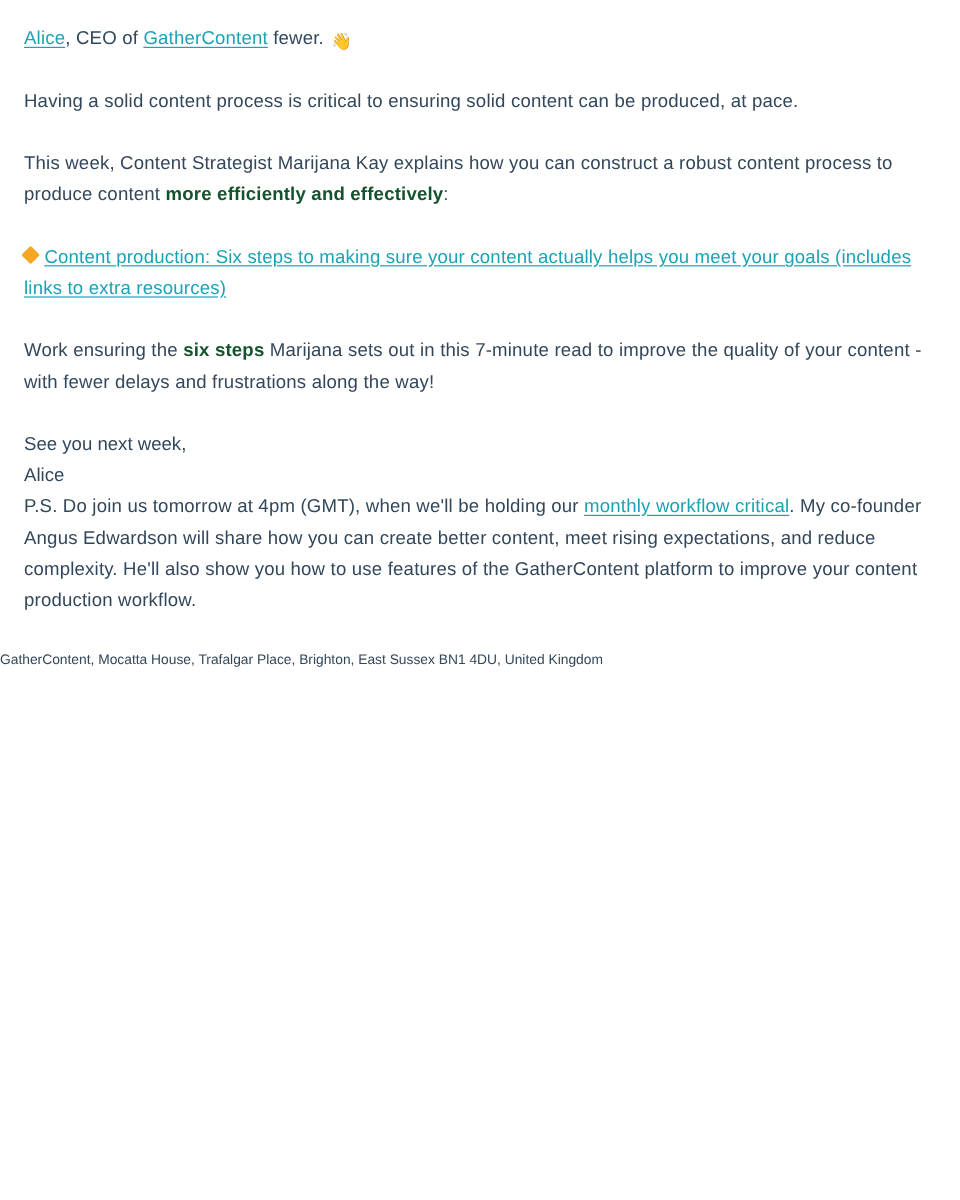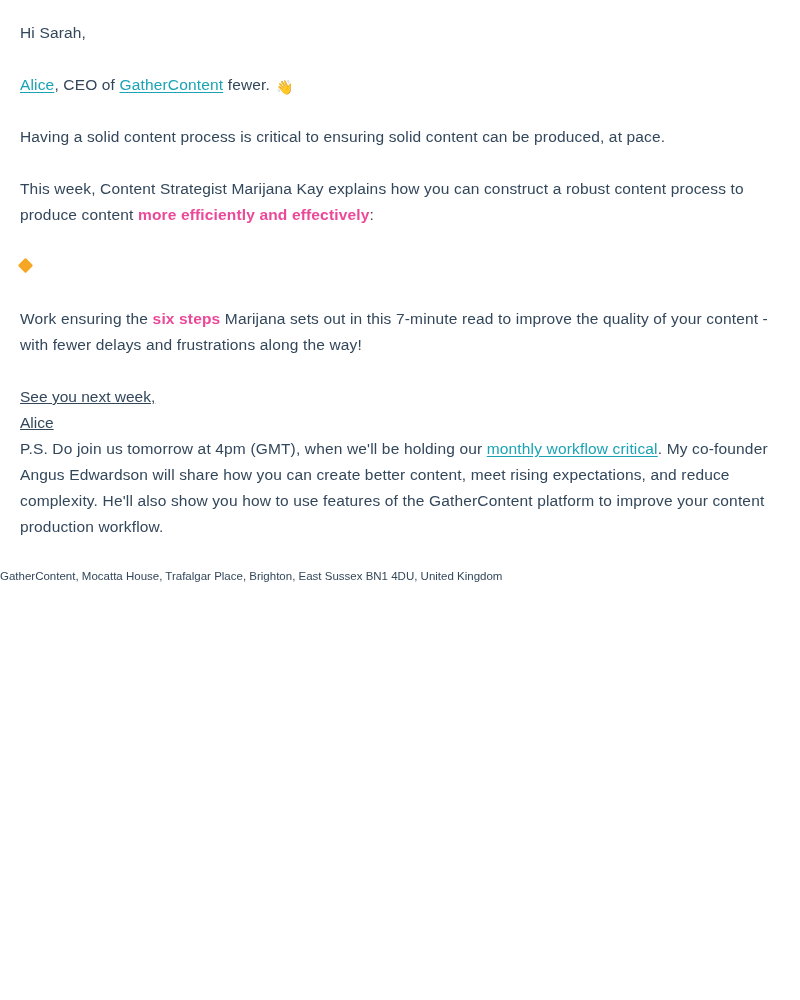--- a/index.html
+++ b/index.html
@@ -31,21 +31,21 @@
   }
 
   a.link {
     color: #1aa3b5;
     text-decoration: underline;
     text-underline-offset: 2px;
   }
 
   strong.bold {
     font-weight: bold;
-    color: #ec4899;
+    color: #14532d;
   }
 
   .emoji {
     font-family: "DejaVu Sans", sans-serif;
     font-size: 14px;
     line-height: 1;
     display: inline-block;
     vertical-align: -1px;
   }
 
@@ -90,46 +90,42 @@
     color: #1aa3b5;
     text-decoration: underline;
     text-underline-offset: 2px;
     margin-right: 4px;
   }
 
   .signoff-line {
     margin: 0;
     font-size: 15.5px;
     line-height: 26px;
-    text-decoration: underline;
   }
 </style>
 </head>
 <body>
 
 <div class="email-body">
 
-  <p class="para">
-    <span>Hi Sarah,</span>
-  </p>
 
   <p class="para">
     <a class="link" href="#">Alice</a><span>, CEO of </span><a class="link" href="#">GatherContent</a><span> fewer. </span><span class="emoji wave-emoji">👋</span>
   </p>
 
   <p class="para">
     <span>Having a solid content process is critical to ensuring solid content can be produced, at pace.</span>
   </p>
 
   <p class="para">
     <span>This week, Content Strategist Marijana Kay explains how you can construct a robust content process to produce content </span><strong class="bold">more efficiently and effectively</strong><span>:</span>
   </p>
 
   <p class="para">
-    <span class="diamond-icon"></span>
+    <span class="diamond-icon"></span><a class="link" href="#">Content production: Six steps to making sure your content actually helps you meet your goals (includes links to extra resources)</a>
   </p>
 
   <p class="para">
     <span>Work ensuring the </span><strong class="bold">six steps</strong><span> Marijana sets out in this 7-minute read to improve the quality of your content - with fewer delays and frustrations along the way!</span>
   </p>
 
   <div class="para">
     <p class="signoff-line">See you next week,</p>
     <p class="signoff-line">Alice</p>
   </div>

